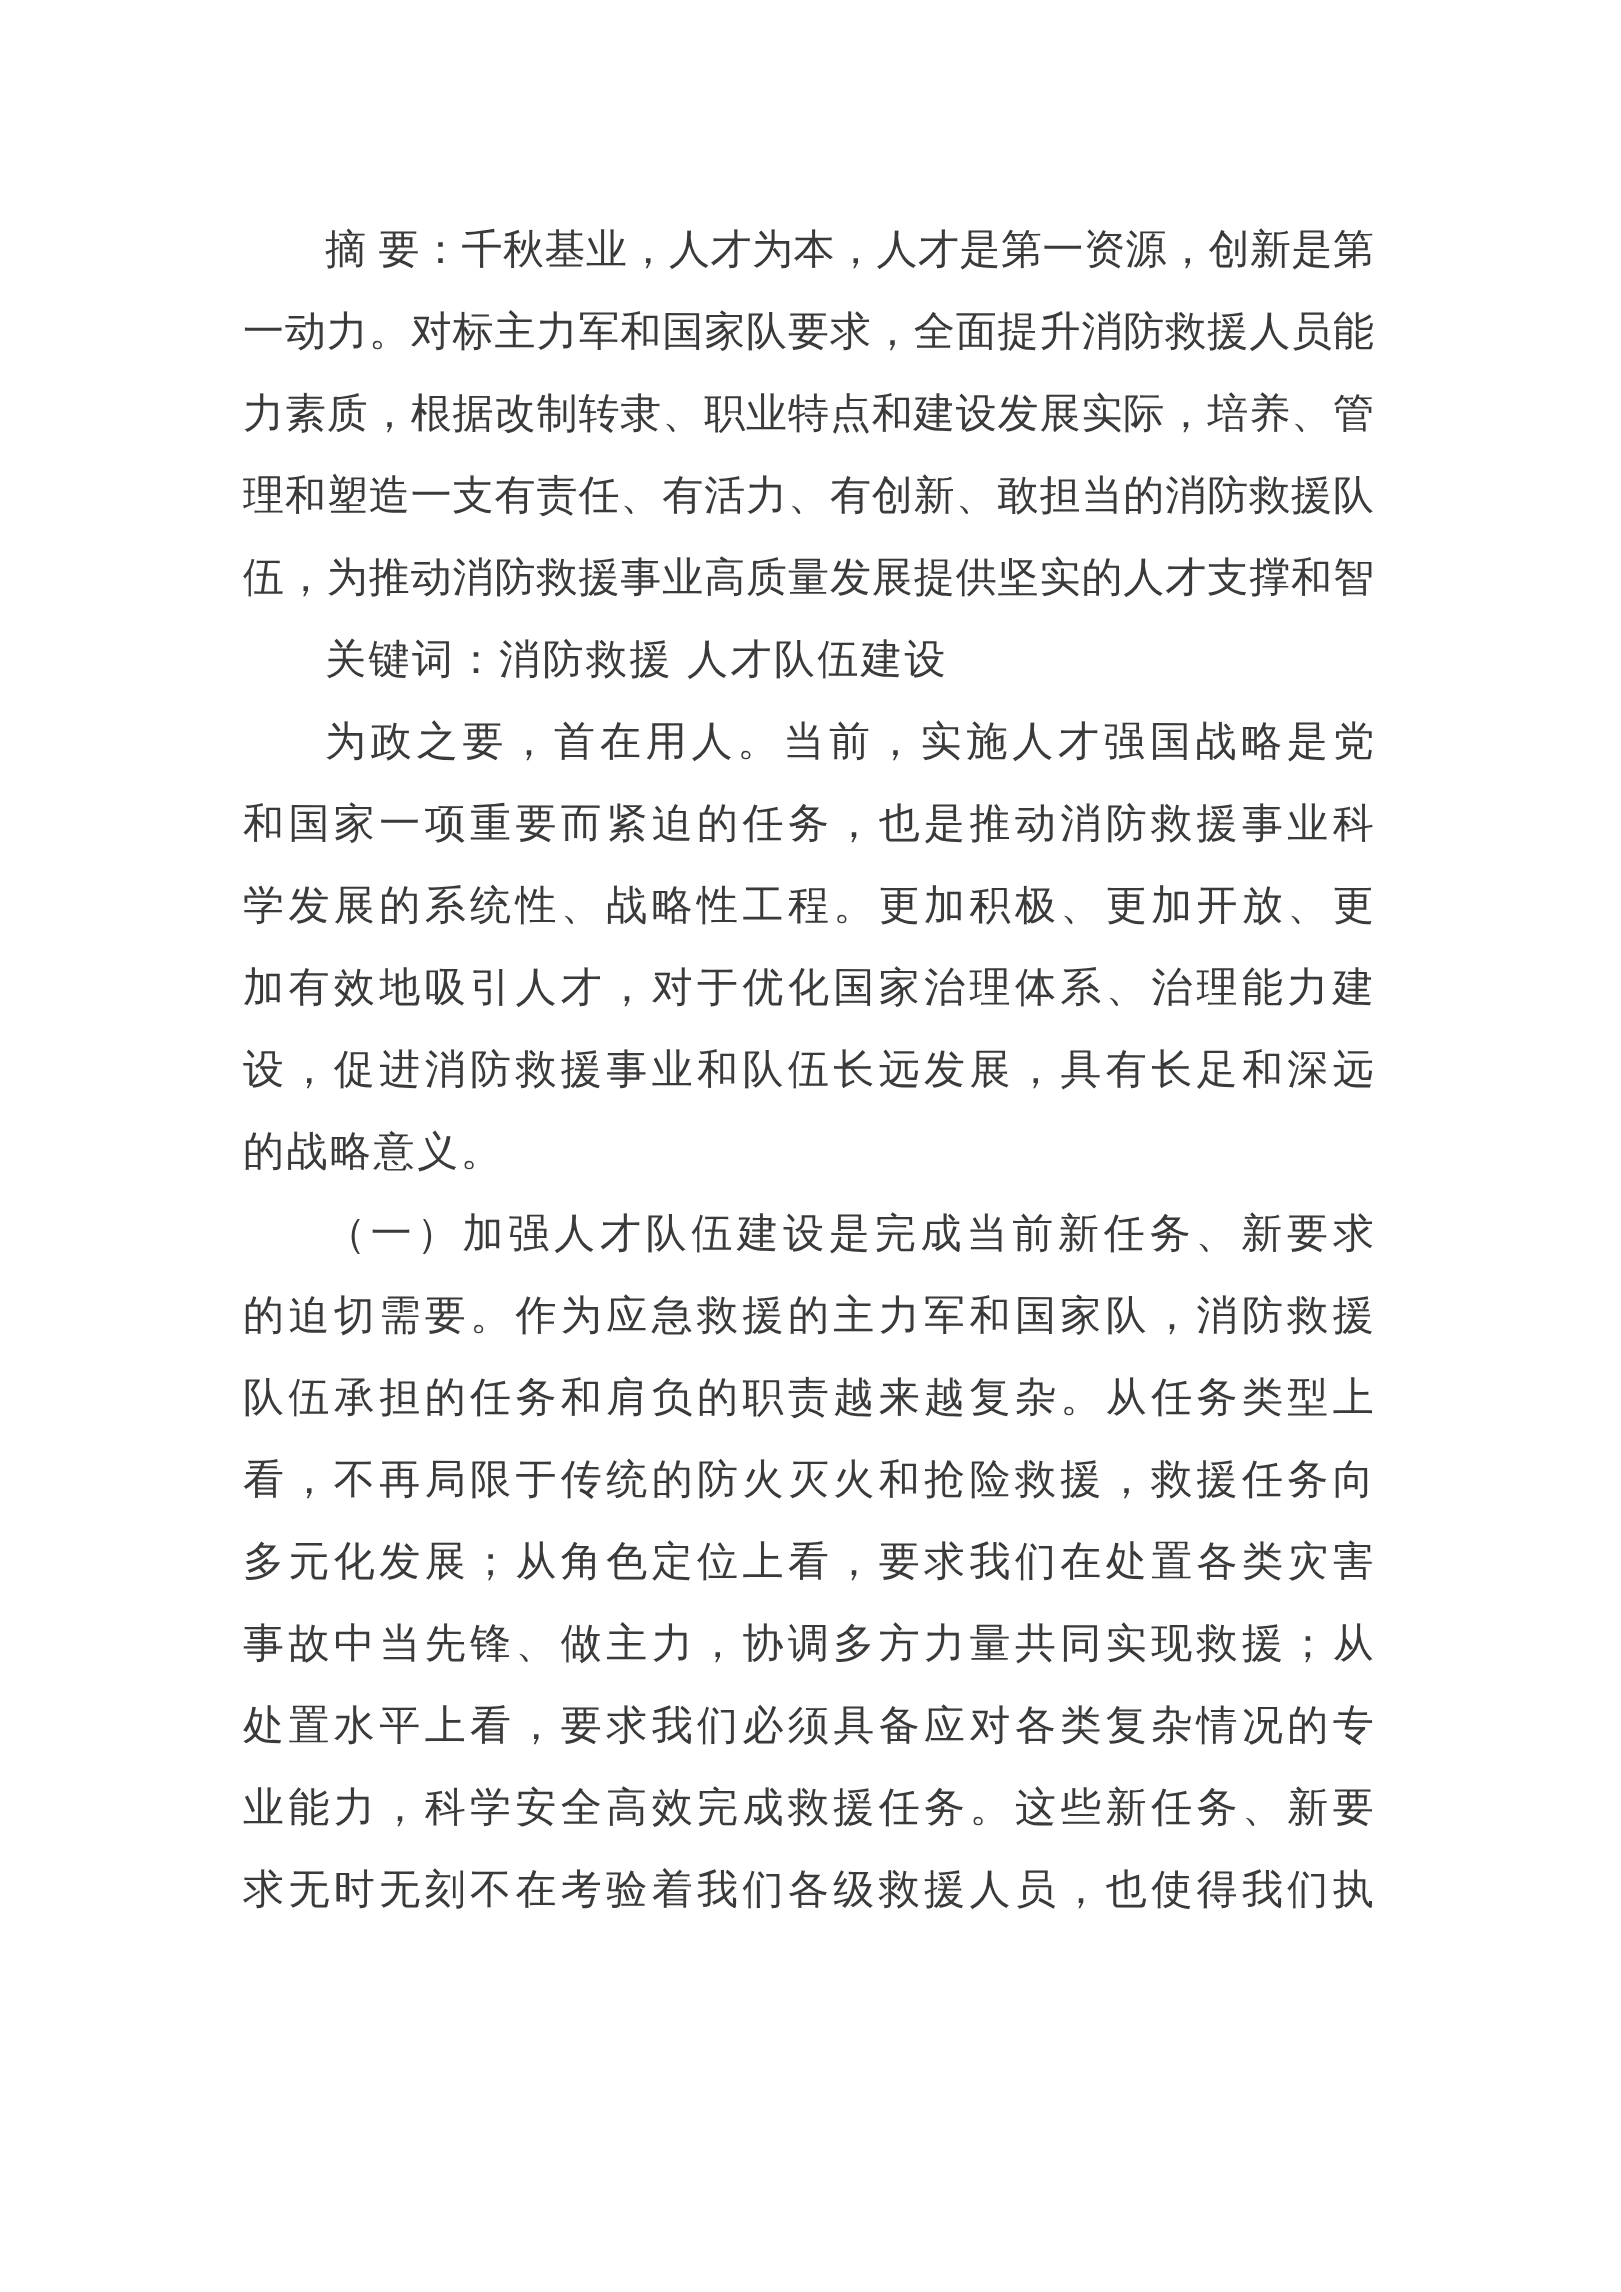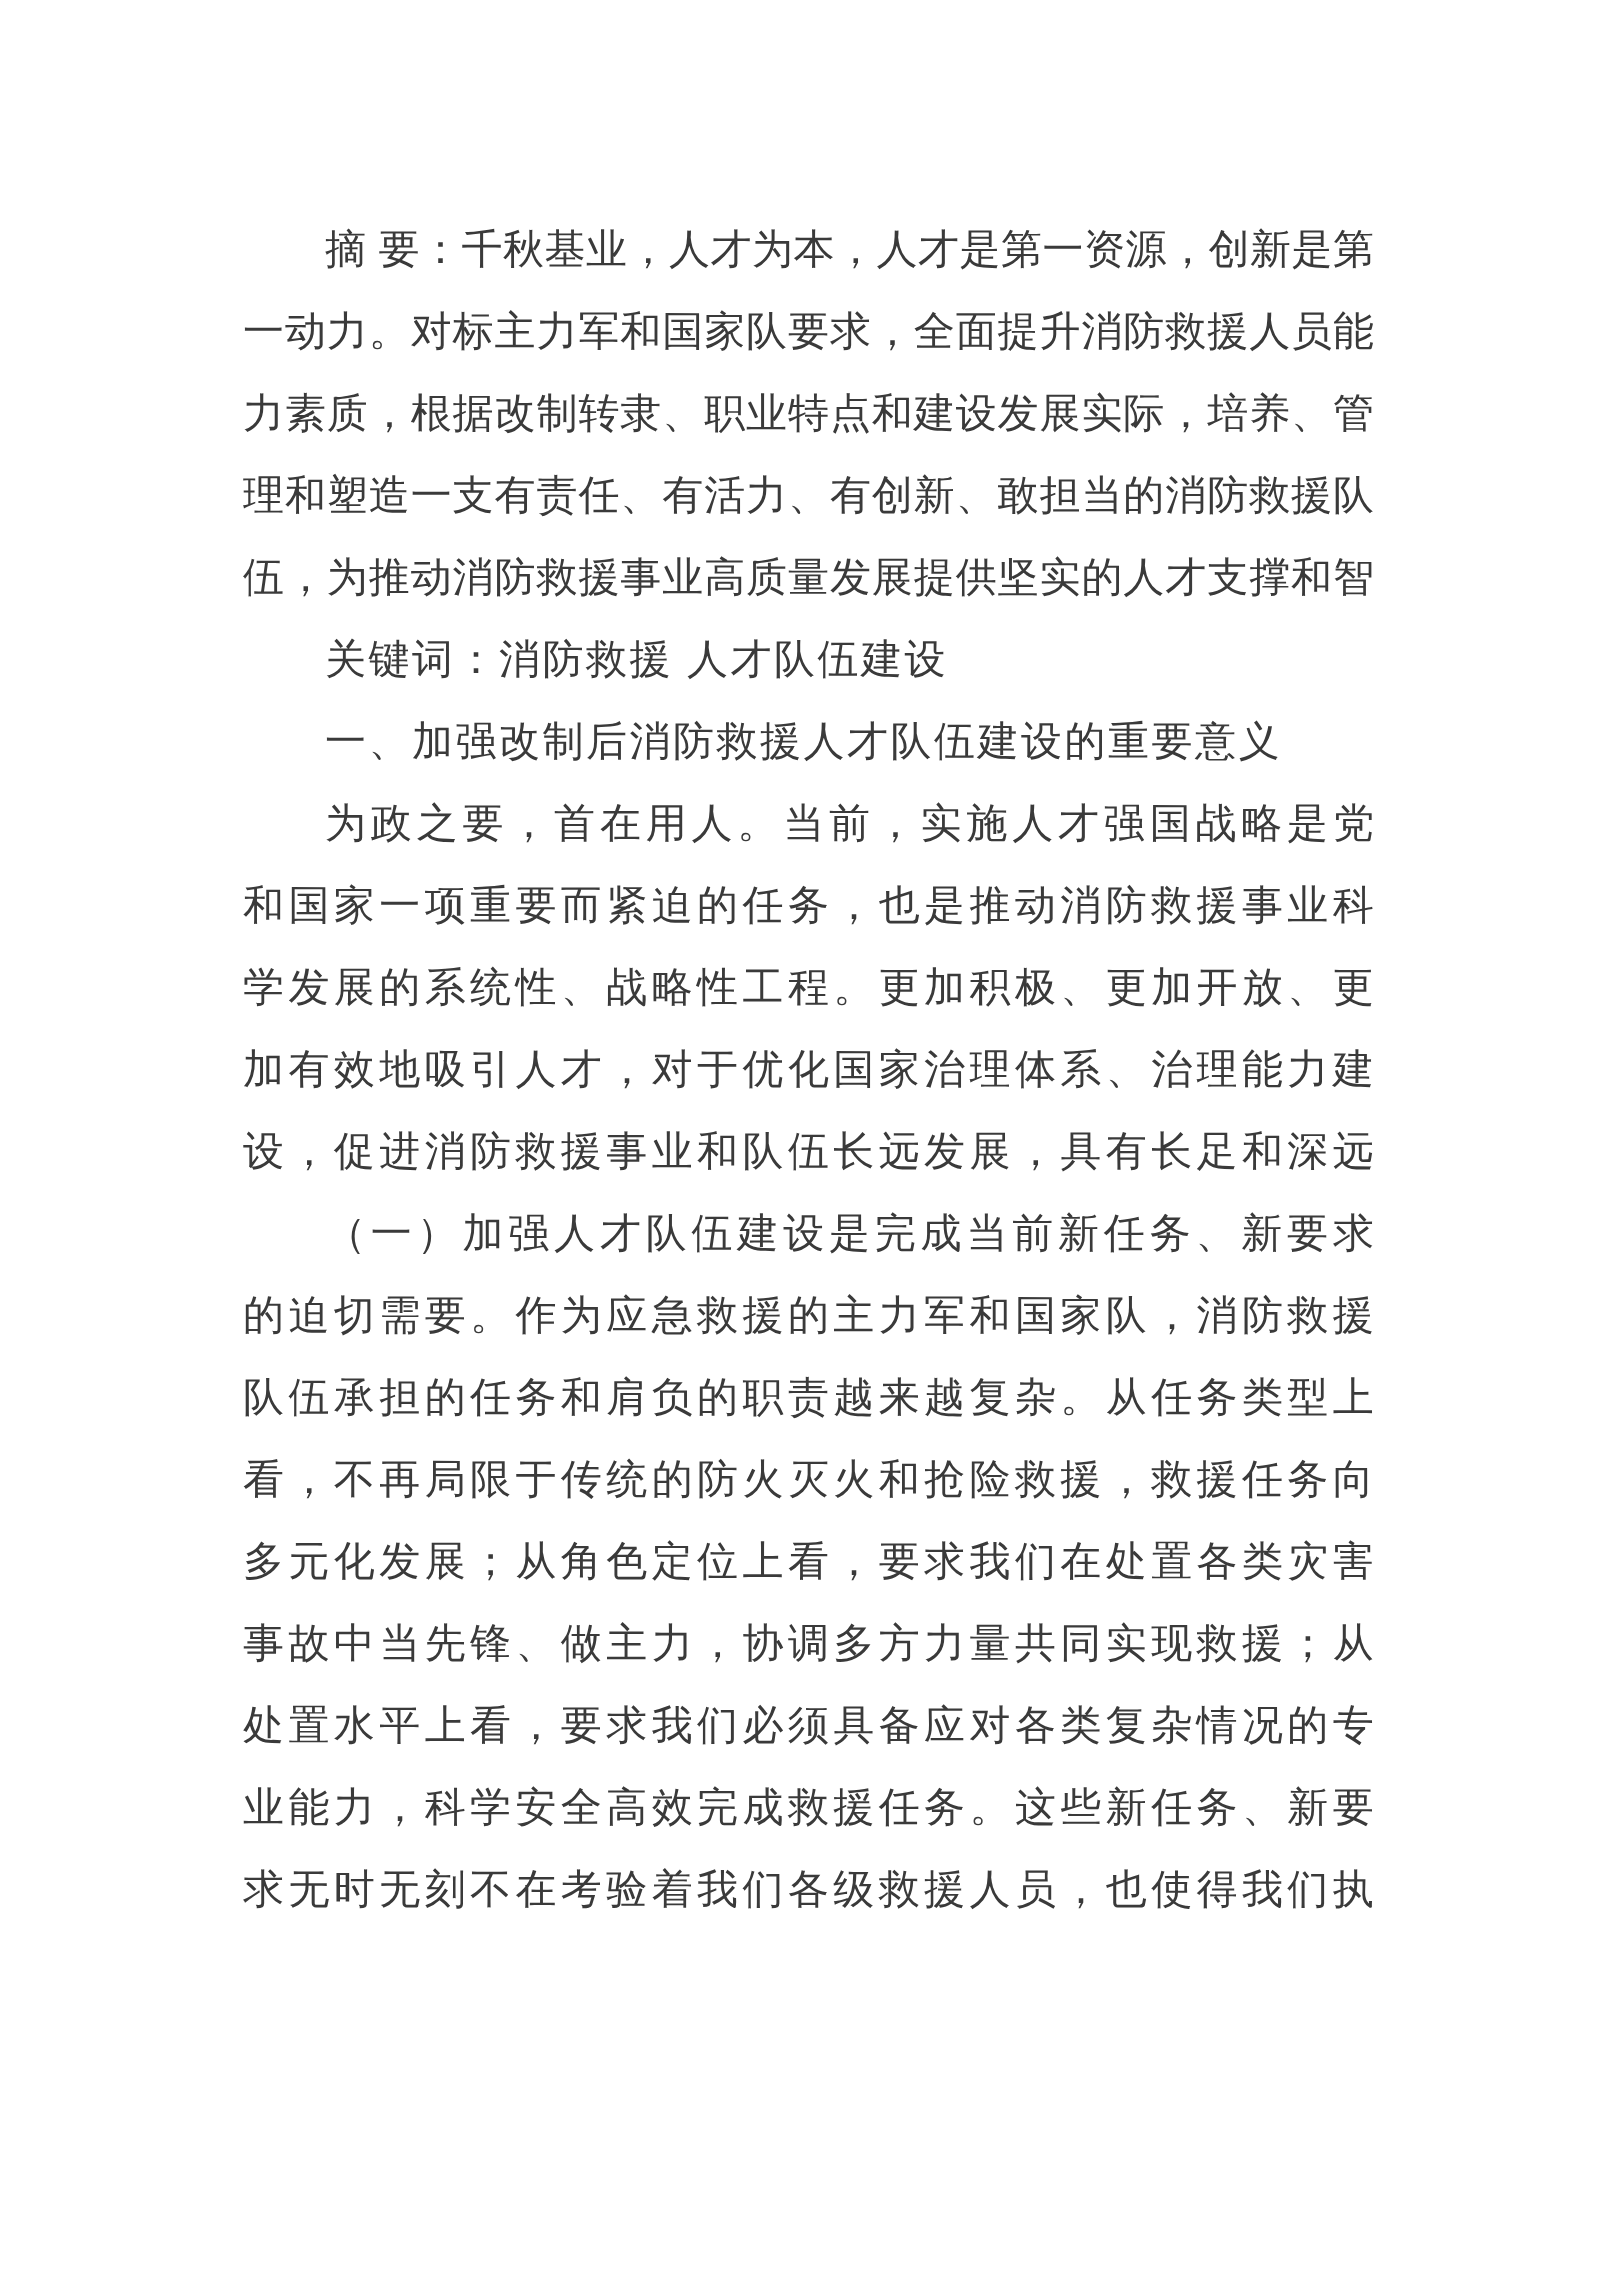--- a/index.html
+++ b/index.html
@@ -185,21 +185,20 @@
         <span>人</span>
         <span>才</span>
         <span>支</span>
         <span>撑</span>
         <span>和</span>
         <span>智</span>
       </div>
 
     <div class="ln ns ind">关键词：消防救援 人才队伍建设</div>
 
-    <div class="ln ns ind">一、加强改制后消防救援人才队伍建设的重要意义</div>
 
     <div class="ln j ind">
         <span>为</span>
         <span>政</span>
         <span>之</span>
         <span>要</span>
         <span>，</span>
         <span>首</span>
         <span>在</span>
         <span>用</span>
@@ -320,20 +319,21 @@
         <span>展</span>
         <span>，</span>
         <span>具</span>
         <span>有</span>
         <span>长</span>
         <span>足</span>
         <span>和</span>
         <span>深</span>
         <span>远</span>
       </div>
+    <div class="ln ns">的战略意义。</div>
 
     <div class="ln j ind">
         <span>（</span>
         <span>一</span>
         <span>）</span>
         <span>加</span>
         <span>强</span>
         <span>人</span>
         <span>才</span>
         <span>队</span>

